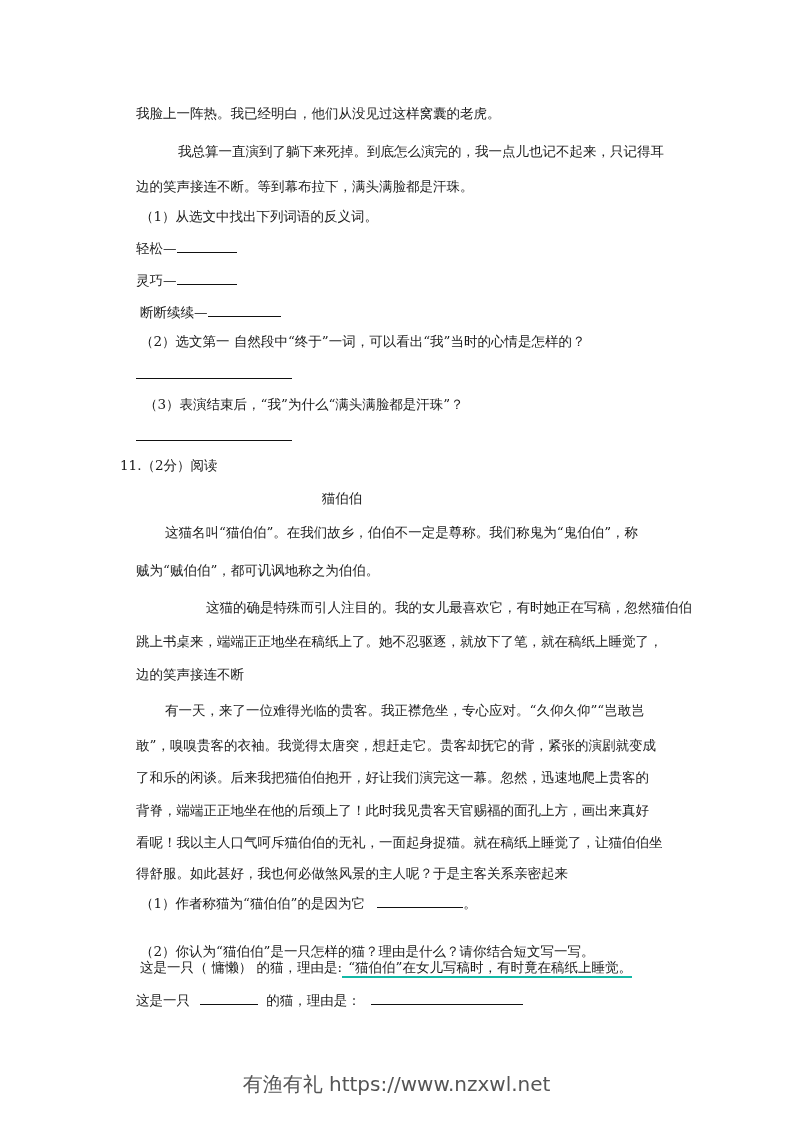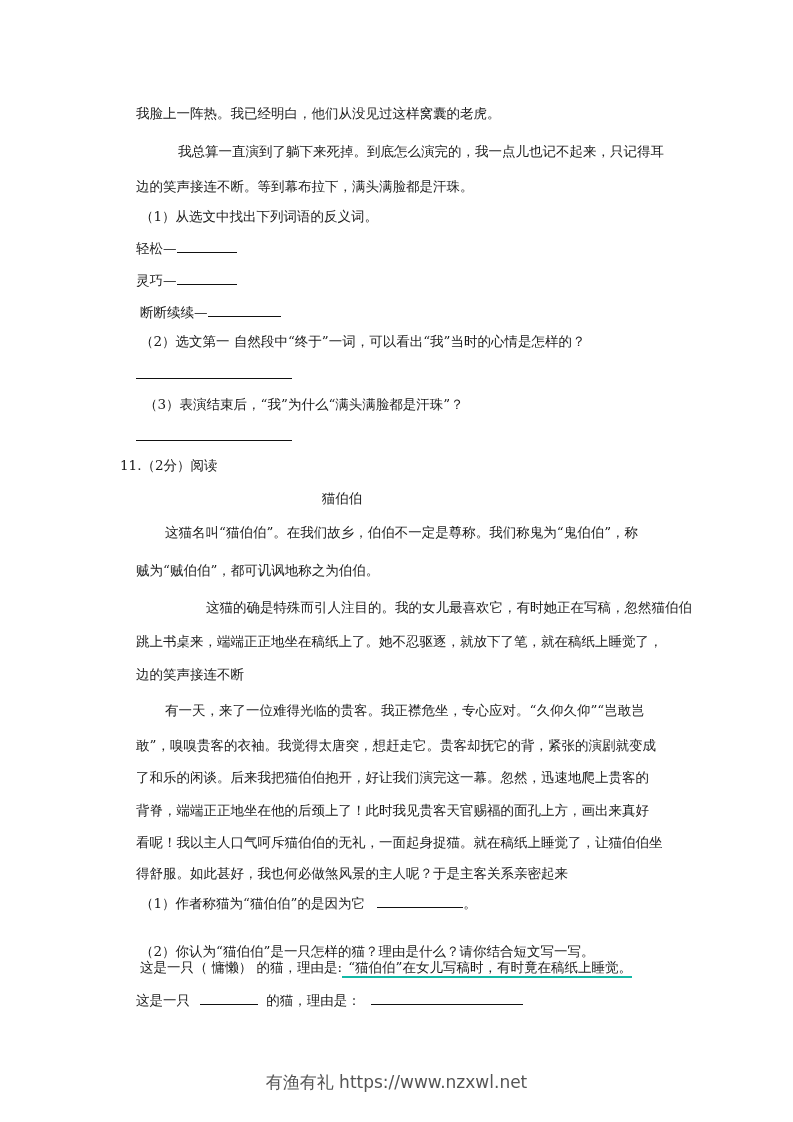--- a/index.html
+++ b/index.html
@@ -45,21 +45,21 @@
       text-align: center;
       line-height: 18px;
     }
     .footer {
       position: absolute;
       top: 1071px;
       left: 0;
       width: 793px;
       text-align: center;
       font-family: "DejaVu Sans", "Liberation Sans", sans-serif;
-      font-size: 17px;
+      font-size: 20px;
       color: #555555;
     }
   </style>
 </head>
 <body>
 
 <div class="line" style="top:104px;left:136px;">我脸上一阵热。我已经明白，他们从没见过这样窝囊的老虎。</div>
 <div class="line" style="top:142px;left:178px;">我总算一直演到了躺下来死掉。到底怎么演完的，我一点儿也记不起来，只记得耳</div>
 <div class="line" style="top:177px;left:136px;">边的笑声接连不断。等到幕布拉下，满头满脸都是汗珠。</div>
 

